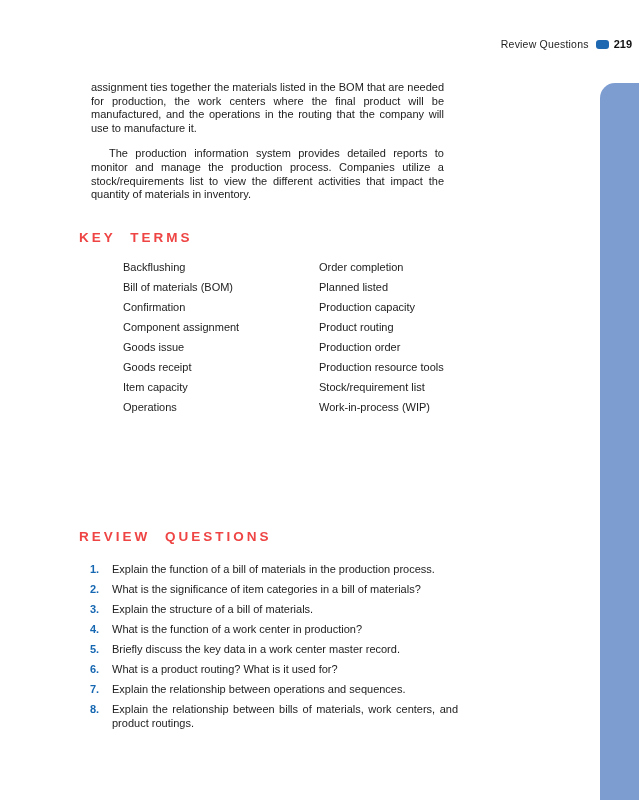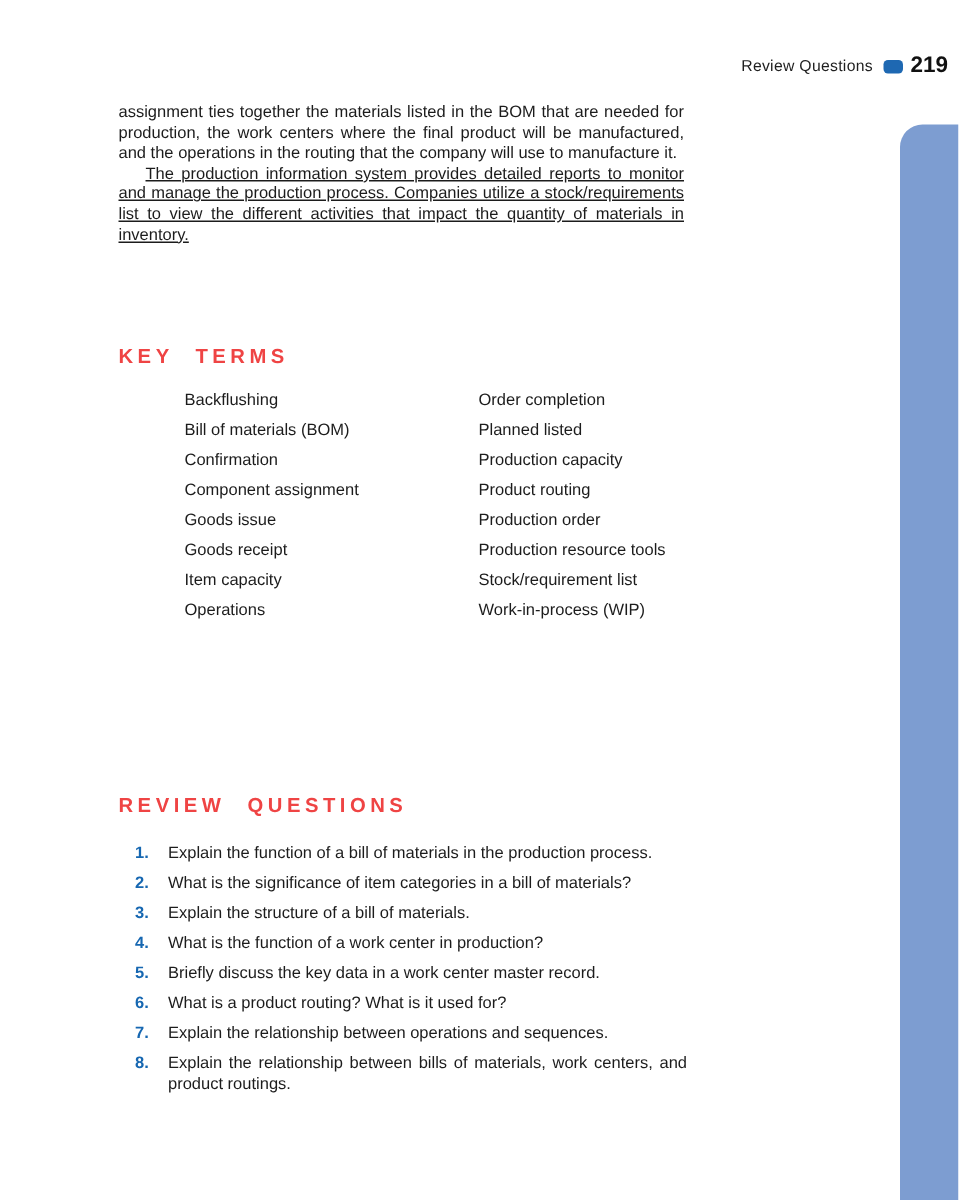--- a/index.html
+++ b/index.html
@@ -37,34 +37,34 @@
   }
   .rh-label { color: #1f1f1f; letter-spacing: 0.2px; }
   .rh-marker {
     display: inline-block;
     width: 13px;
     height: 9px;
     border-radius: 3px;
     background: #1e68b2;
     margin: 0 5px 0 7px;
   }
-  .rh-page { font-weight: bold; font-size: 15px; color: #111; }
+  .rh-page { font-weight: bold; font-size: 11px; color: #111; }
 
   
   .intro {
     position: absolute;
     left: 79px;
     top: 69px;
     width: 377px;
     font-size: 11px;
     line-height: 13.6px;
     text-align: justify;
   }
-  .intro p { margin: 0; }
-  .intro p.indent { text-indent: 18px; text-decoration: underline; }
+  .intro p { margin: 12px; }
+  .intro p.indent { text-indent: 18px; }
 
   
   .blue-heading {
     position: absolute;
     left: 79px;
     margin: 0;
     font-size: 13.5px;
     font-weight: bold;
     color: #ef4444;
     letter-spacing: 3px;

